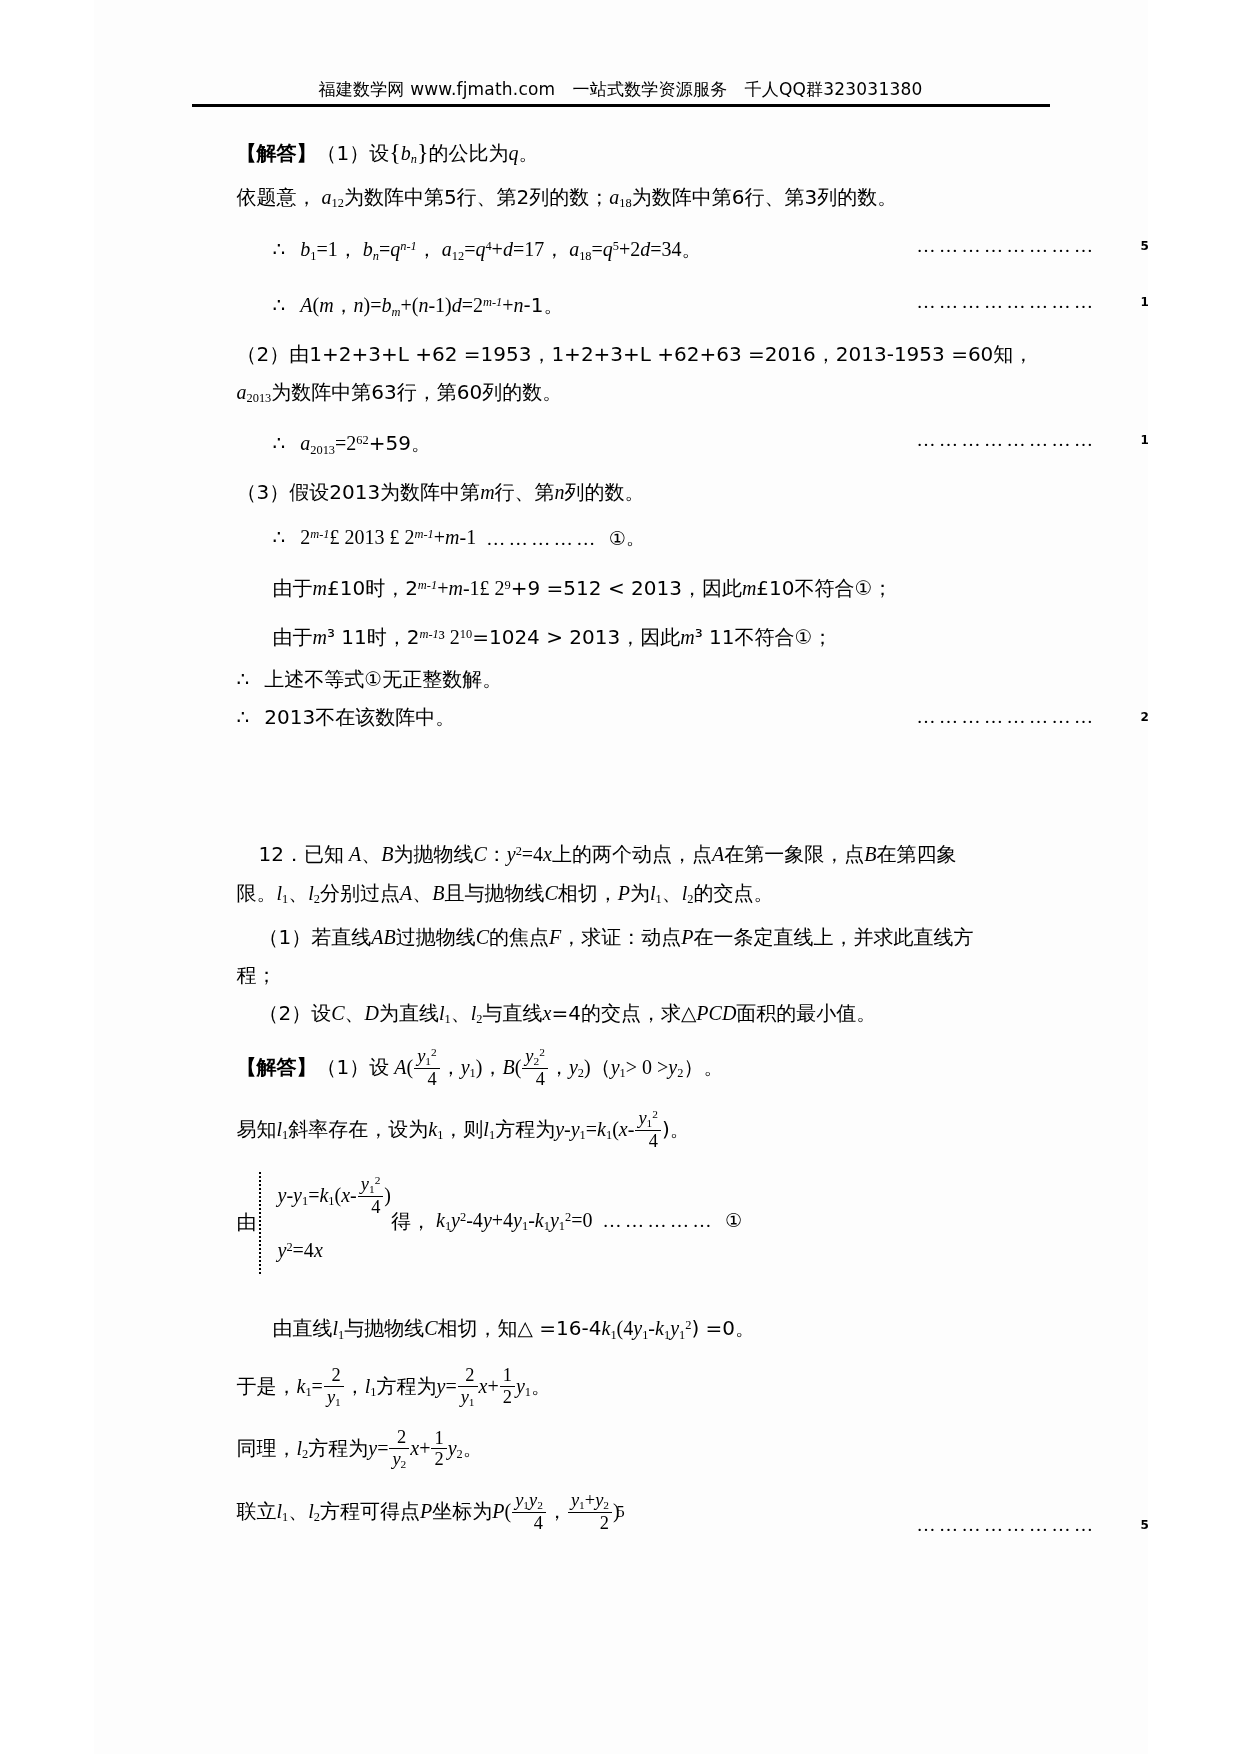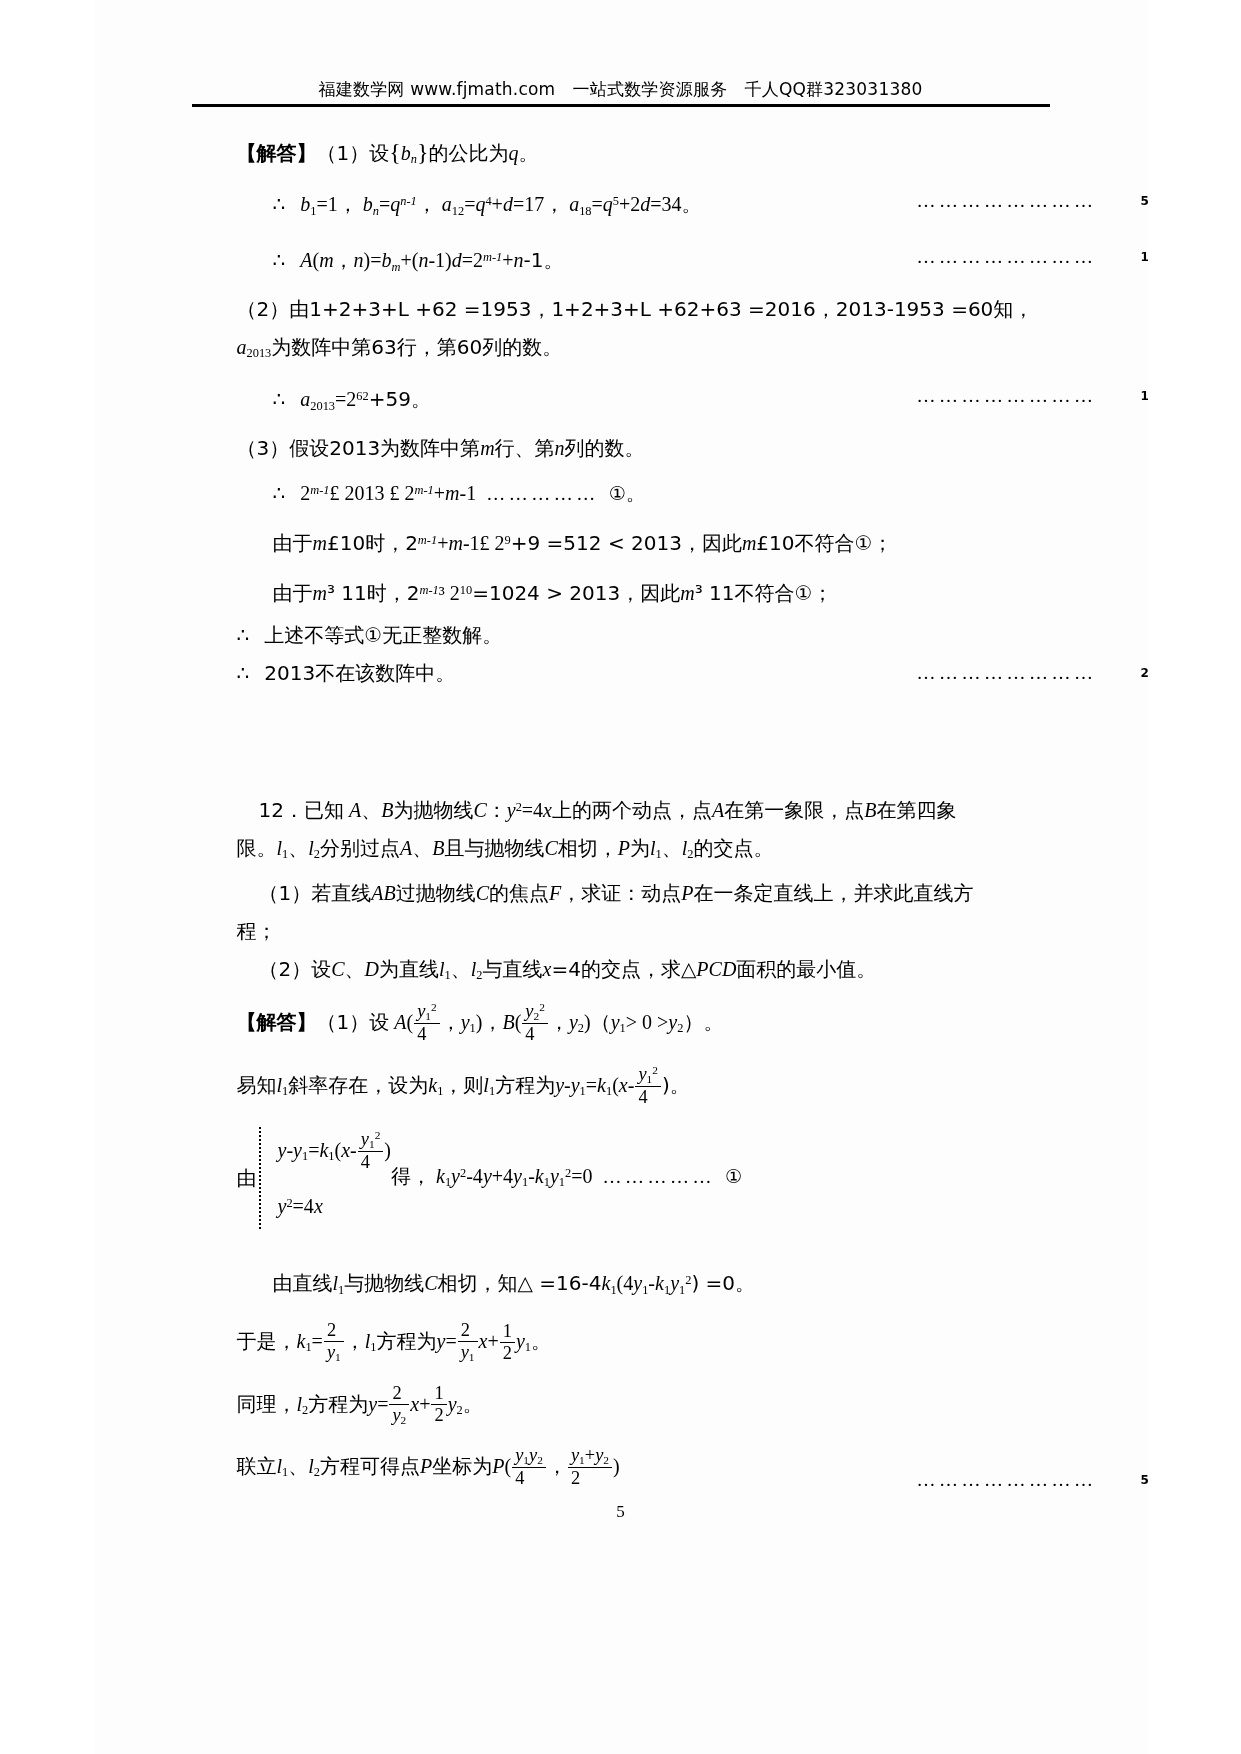--- a/index.html
+++ b/index.html
@@ -99,21 +99,21 @@
   .dots-inline {
     font-size: 19px;
     letter-spacing: 3.5px;
     margin: 0 10px;
   }
 
   
   .frac {
     display: inline-block;
     vertical-align: middle;
-    text-align: left;
+    text-align: right;
     font-size: 0.92em;
     margin: 0 1px;
     position: relative;
     top: -1px;
   }
   .frac > .num {
     display: block;
     padding: 0 3px;
     line-height: 1.12;
   }
@@ -172,20 +172,23 @@
     <span class="header-text cjk">福建数学网 www.fjmath.com　一站式数学资源服务　千人QQ群323031380</span>
   </div>
   <div class="header-rule"></div>
 
   <div class="content">
 
     <div class="line">
       <span class="hd">【解答】</span><span class="cjk">（1）设</span><span style="font-size:24px;">{</span><i>b</i><sub><i>n</i></sub><span style="font-size:24px;">}</span><span class="cjk">的公比为</span><i>q</i><span class="cjk">。</span>
     </div>
 
+    <div class="line">
+      <span class="cjk">依题意，</span>&nbsp;<i>a</i><sub>12</sub><span class="cjk">为数阵中第5行、第2列的数；</span><i>a</i><sub>18</sub><span class="cjk">为数阵中第6行、第3列的数。</span>
+    </div>
 
     <div class="line tall">
       <span>∴</span>&nbsp;&nbsp;&nbsp;<i>b</i><sub>1</sub><span>=1，</span>&nbsp;<i>b</i><sub><i>n</i></sub><span>=</span><i>q</i><sup><i>n-1</i></sup><span>，</span>&nbsp;<i>a</i><sub>12</sub><span>=</span><i>q</i><sup>4</sup><span>+</span><i>d</i><span>=17，</span>&nbsp;<i>a</i><sub>18</sub><span>=</span><i>q</i><sup>5</sup><span>+2</span><i>d</i><span>=34。</span>
       <span class="score-wrap">
         <span class="dots">……………………</span>
         <span class="score">5分</span>
       </span>
     </div>
 
 

